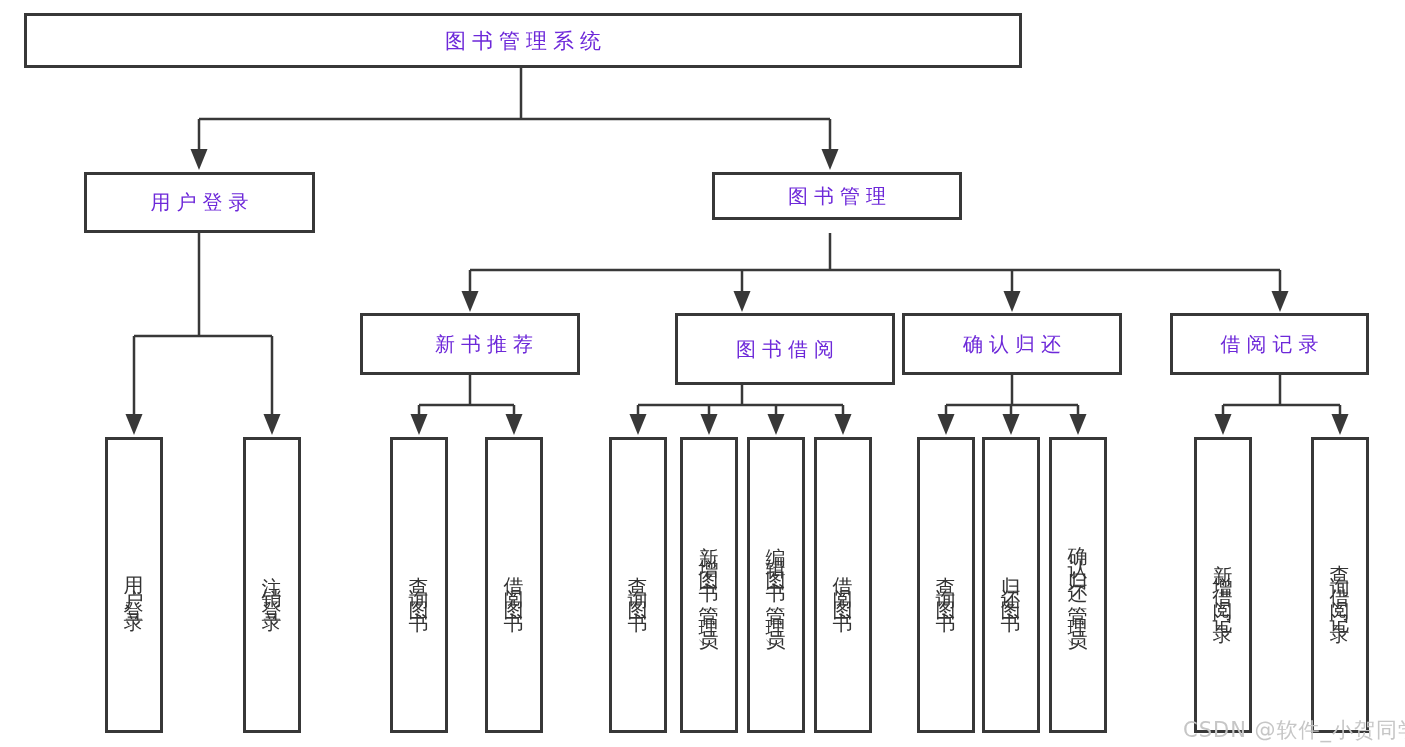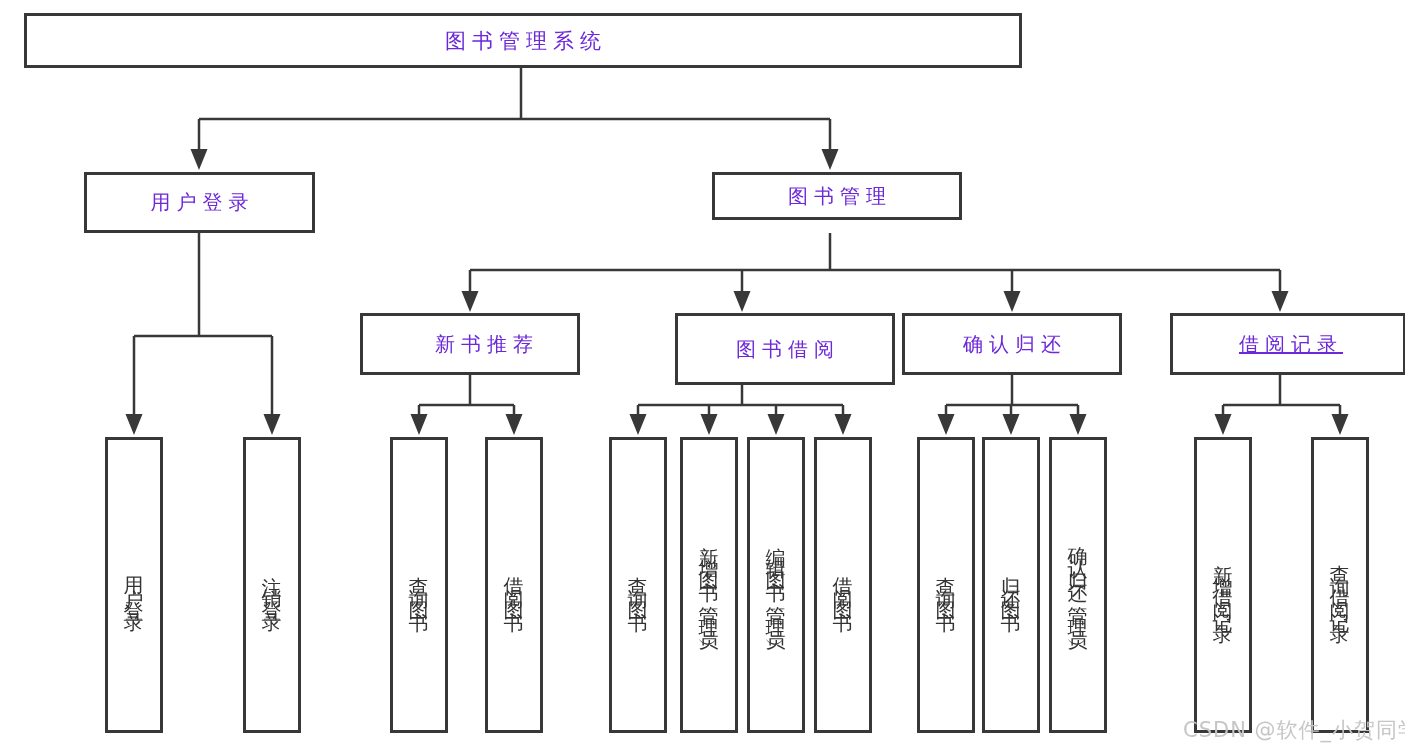--- a/index.html
+++ b/index.html
@@ -121,21 +121,21 @@
   </svg>
 
   <div class="hbox root-box">图书管理系统</div>
 
   <div class="hbox" style="left:84px;  top:172px; width:231px; height:61px;">用户登录</div>
   <div class="hbox" style="left:712px; top:172px; width:250px; height:48px;">图书管理</div>
 
   <div class="hbox" style="left:360px;  top:313px; width:220px; height:62px;padding-left:28px;">新书推荐</div>
   <div class="hbox" style="left:632px;  top:313px; width:220px; height:72px;margin-left:43px;">图书借阅</div>
   <div class="hbox" style="left:902px;  top:313px; width:220px; height:62px;">确认归还</div>
-  <div class="hbox" style="left:1170px; top:313px; width:236px; height:62px;text-decoration:underline;">借阅记录</div>
+  <div class="hbox" style="left:1170px; top:313px; width:199px; height:62px;">借阅记录</div>
 
   <div class="leaf" style="left:105px;">
       <span class="vtext">用户登录</span>
     </div>
   <div class="leaf" style="left:243px;">
       <span class="vtext">注销登录</span>
     </div>
   <div class="leaf" style="left:390px;">
       <span class="vtext">查询图书</span>
     </div>

